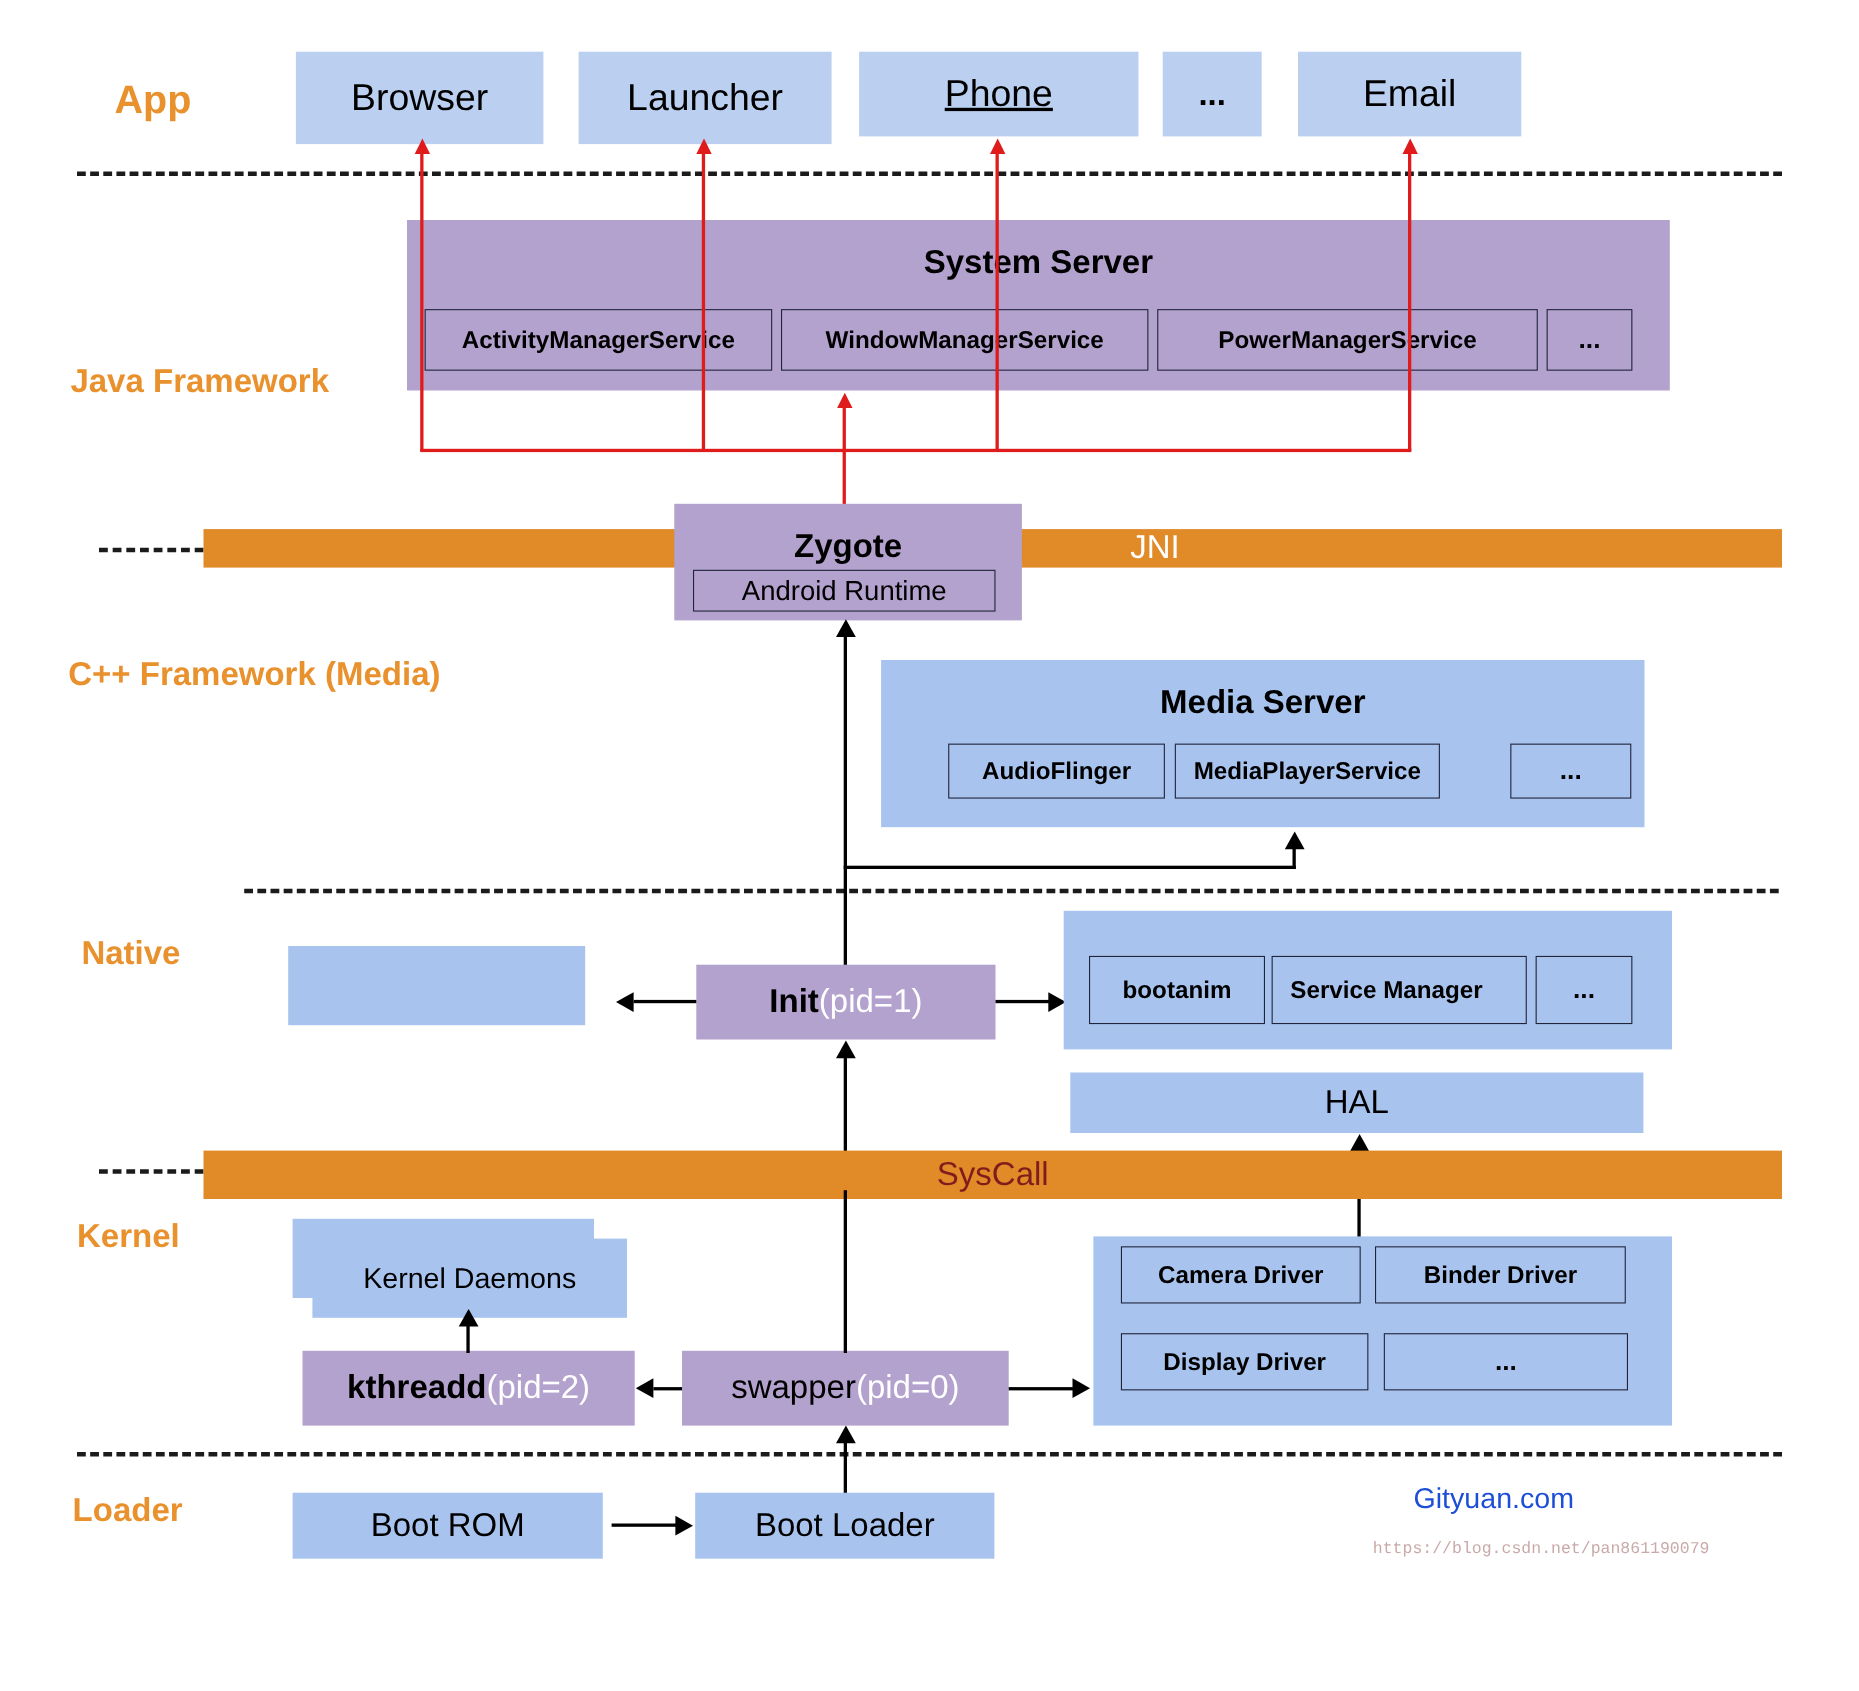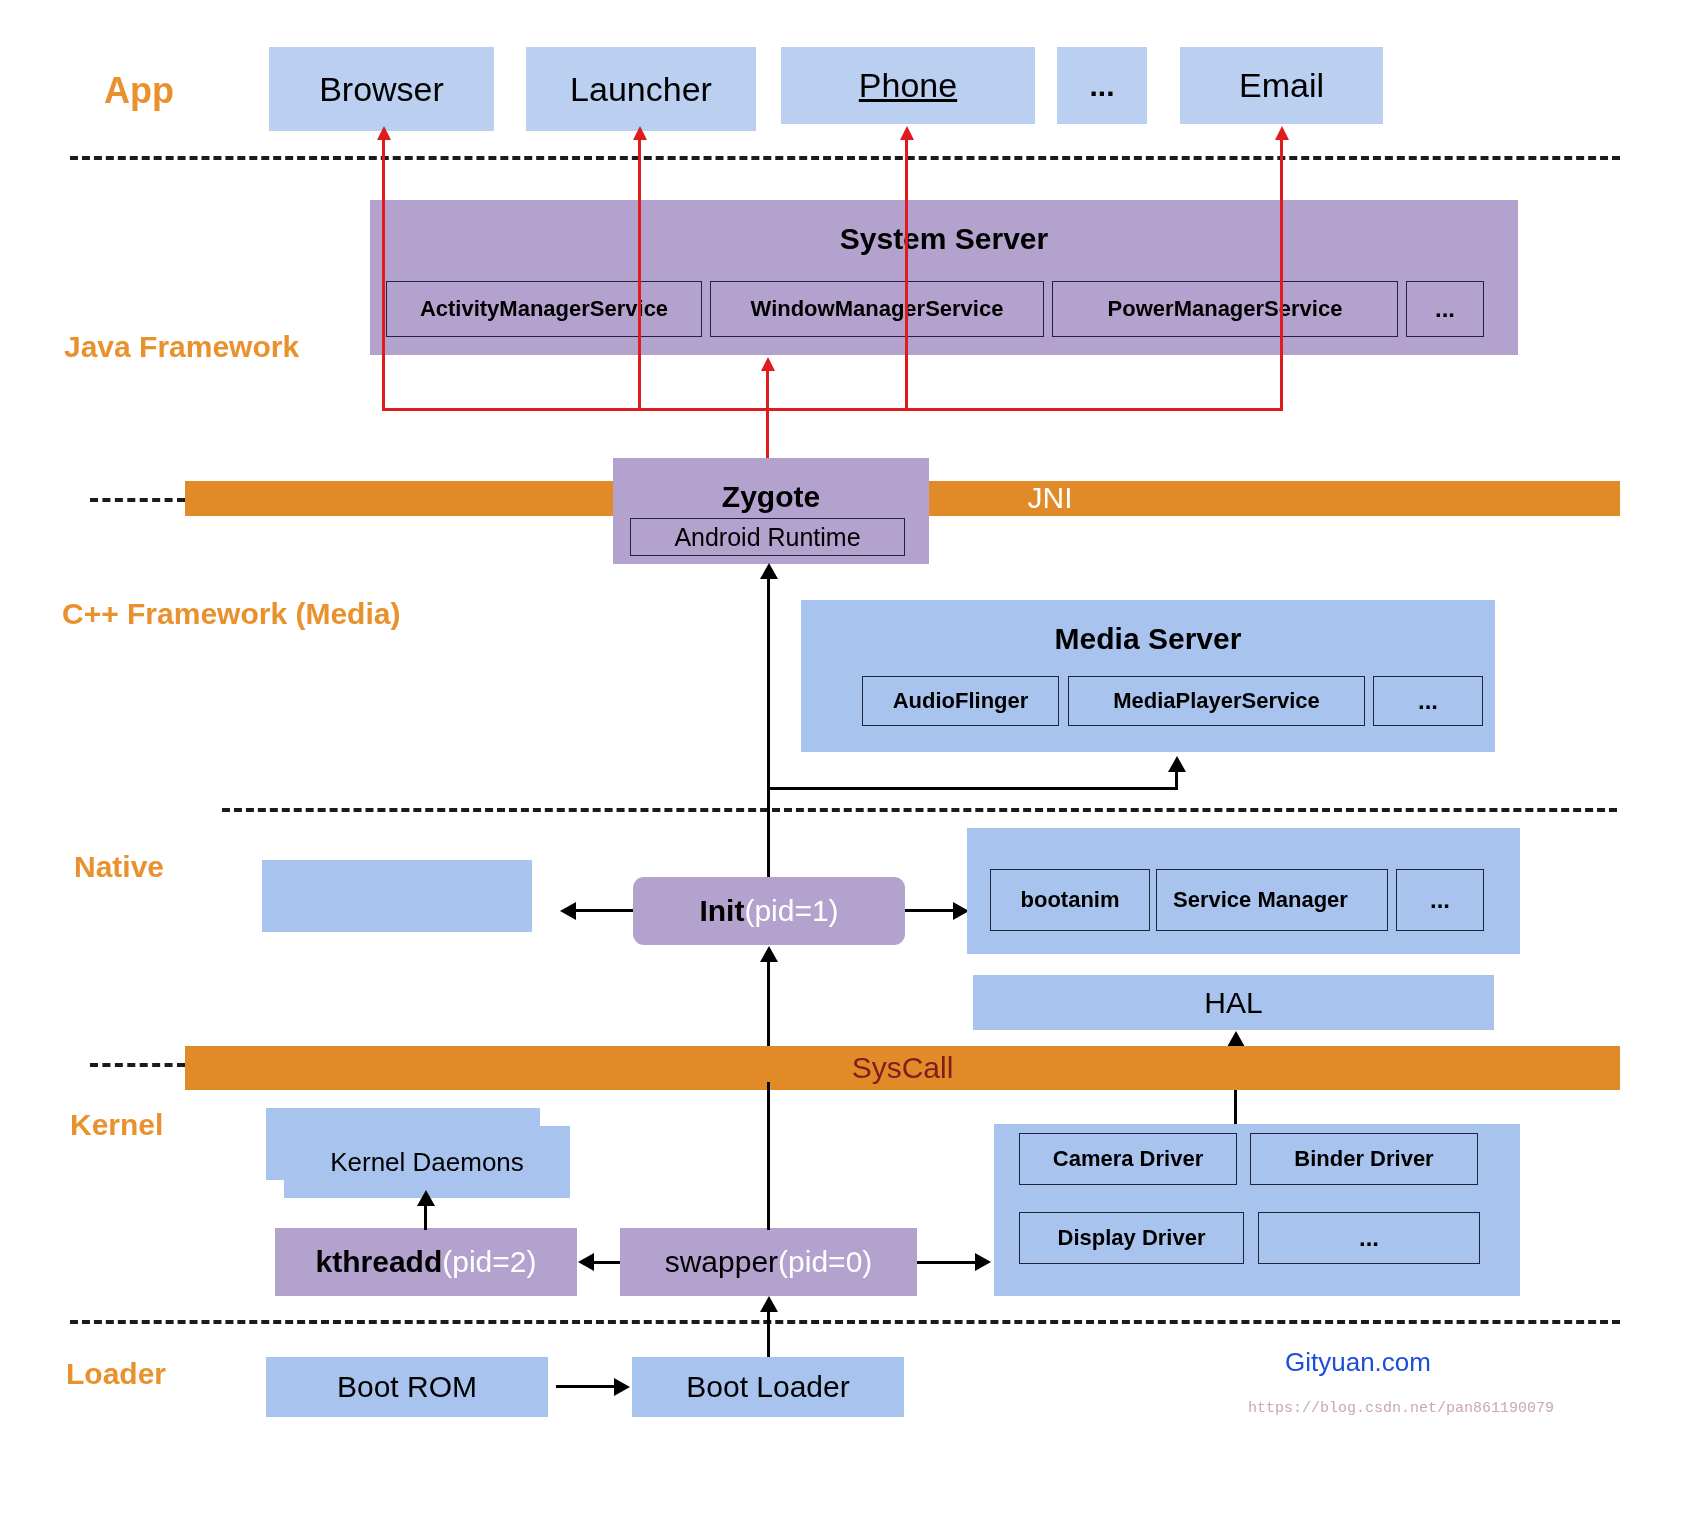--- a/index.html
+++ b/index.html
@@ -90,32 +90,32 @@
   <div class="box purple" style="left:613px;top:458px;width:316px;height:106px;display:block;"></div>
   <div class="box" style="left:613px;top:478px;width:316px;height:38px;font-size:30px;font-weight:bold;background:transparent;">Zygote</div>
   <div class="box purple outline" style="left:630px;top:518px;width:275px;height:38px;font-size:25px;">Android Runtime</div>
 
   <div class="ln" style="left:767px;top:578px;width:3px;height:300px;"></div>
   <div class="arrowup" style="left:760px;top:563px;"></div>
 
   <div class="box blue2" style="left:801px;top:600px;width:694px;height:152px;display:block;"></div>
   <div class="box" style="left:801px;top:618px;width:694px;height:42px;font-size:30px;font-weight:bold;background:transparent;">Media Server</div>
   <div class="box blue2 outline" style="left:862px;top:676px;width:197px;height:50px;font-size:22px;font-weight:bold;">AudioFlinger</div>
-  <div class="box blue2 outline" style="left:1068px;top:676px;width:297px;height:50px;font-size:22px;font-weight:bold;">MediaPlayerService</div>
+  <div class="box blue2 outline" style="left:1068px;top:676px;width:241px;height:50px;font-size:22px;font-weight:bold;">MediaPlayerService</div>
   <div class="box blue2 outline" style="left:1373px;top:676px;width:110px;height:50px;font-size:24px;font-weight:bold;">...</div>
 
   <div class="ln" style="left:767px;top:787px;width:411px;height:3px;"></div>
   <div class="ln" style="left:1175px;top:770px;width:3px;height:20px;"></div>
   <div class="arrowup" style="left:1168px;top:756px;"></div>
 
   <div class="shadowcard" style="left:262px;top:860px;width:298px;height:90px;">
     <div class="back blue2" style="width:270px;height:72px;"></div>
   </div>
 
-  <div class="box purple" style="left:633px;top:877px;width:272px;height:68px;font-size:30px;border-radius:11px;">
+  <div class="box purple" style="left:633px;top:877px;width:272px;height:68px;font-size:30px;">
     <span style="font-weight:bold;color:#000;">Init</span>
       <span style="color:#ffffff;">(pid=1)</span>
   </div>
 
   <div class="ln" style="left:576px;top:909px;width:57px;height:3px;"></div>
   <div class="arrowleft" style="left:560px;top:902px;"></div>
 
   <div class="ln" style="left:905px;top:909px;width:50px;height:3px;"></div>
   <div class="arrowright" style="left:953px;top:902px;"></div>
 

